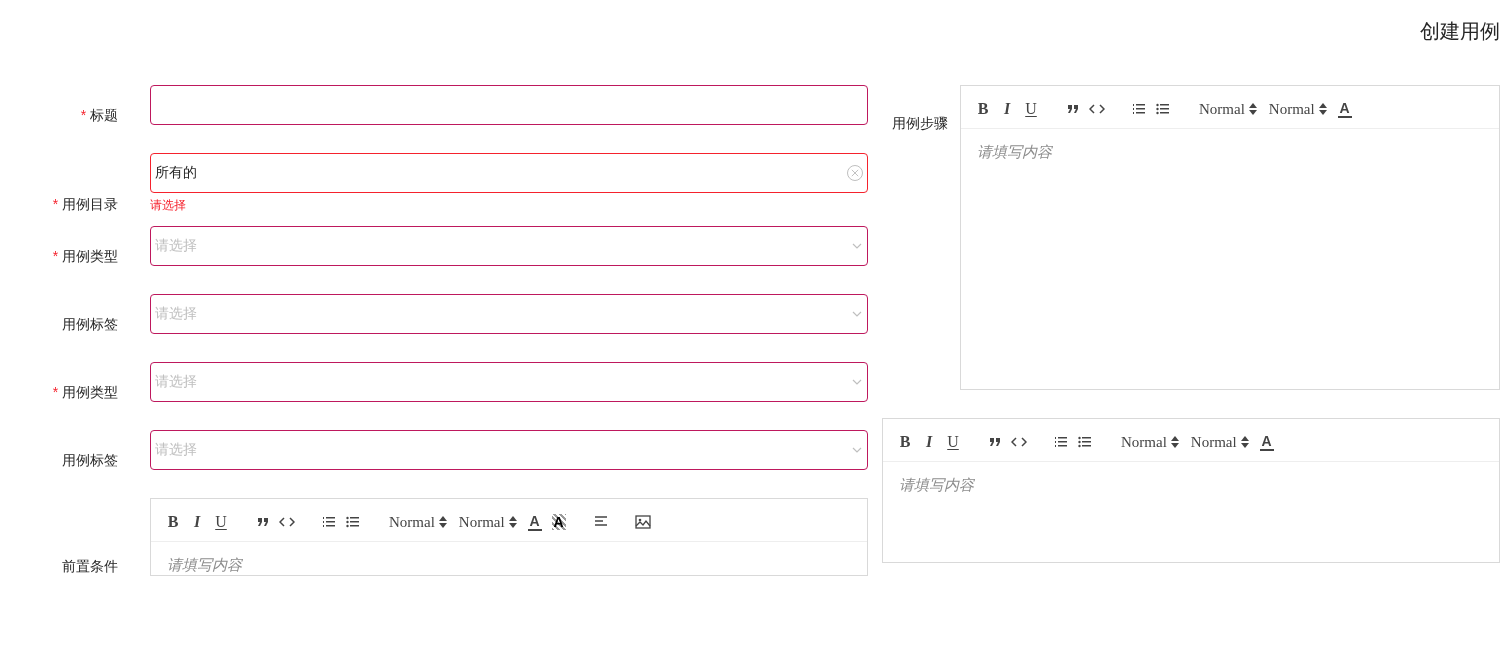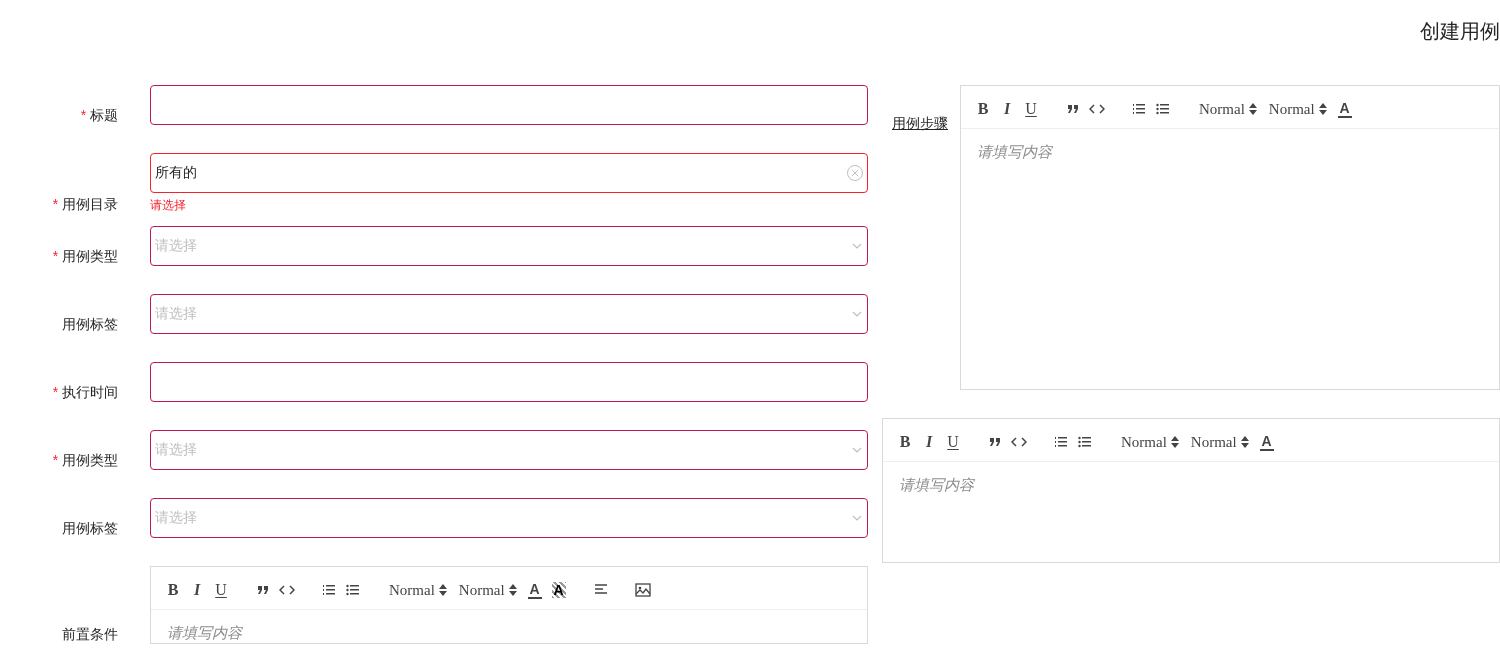--- a/index.html
+++ b/index.html
@@ -17,21 +17,21 @@
 .input input { border: none; outline: none; width: 100%; font-size: 14px; background: transparent; color: #262626; }
 .select { cursor: pointer; justify-content: space-between; }
 .select.error { border-color: #f5222d; }
 .placeholder { color: #bfbfbf; }
 .value-text { color: #262626; }
 .chevron { width: 12px; height: 12px; display: inline-flex; align-items: center; justify-content: center; color: #bfbfbf; }
 .chevron svg { width: 12px; height: 12px; }
 .clear-icon { display: inline-flex; width: 16px; height: 16px; border: 1px solid #bfbfbf; border-radius: 50%; align-items: center; justify-content: center; color: #bfbfbf; font-size: 10px; cursor: pointer; }
 .clear-icon svg { width: 8px; height: 8px; }
 .err-msg { color: #f5222d; font-size: 12px; margin-top: 4px; }
-.right-label { width: 78px; text-align: right; padding-right: 12px; padding-top: 30px; color: #262626; flex-shrink: 0; text-decoration: underline; }
+.right-label { width: 78px; text-align: right; padding-right: 12px; padding-top: 30px; color: #262626; flex-shrink: 0; }
 .right-row { display: flex; margin-bottom: 28px; }
 .editor-box { flex: 1; border: 1px solid #d9d9d9; background: #fff; }
 .toolbar { display: flex; align-items: center; padding: 12px 12px 8px 12px; flex-wrap: wrap; gap: 4px; border-bottom: 1px solid #eee; }
 .tgroup { display: inline-flex; align-items: center; gap: 4px; margin-right: 18px; }
 .tbtn { display: inline-flex; align-items: center; justify-content: center; min-width: 20px; height: 22px; cursor: pointer; color: #444; }
 .tbtn.bold { font-weight: 700; font-family: Georgia, serif; font-size: 16px;}
 .tbtn.italic { font-style: italic; font-family: Georgia, serif; font-size: 16px; font-weight: 600;}
 .tbtn.underline { text-decoration: underline; font-family: Georgia, serif; font-size: 16px; font-weight: 500; text-underline-offset: 2px;}
 .tbtn svg { width: 16px; height: 16px; }
 .font-color-a { display:inline-flex; flex-direction: column; align-items: center; font-weight: 700; font-size:14px; line-height:1;}
@@ -100,28 +100,20 @@
             <span class="placeholder">请选择</span>
             <span class="chevron">
                 <svg viewBox="0 0 12 12">
                   <path d="M2 4l4 4 4-4" fill="none" stroke="currentColor" stroke-width="1.2"></path>
                 </svg>
               </span>
           </div>
         </div>
       </div>
 
-      <div class="form-row">
-        <div class="form-label req">执行时间</div>
-        <div class="form-control">
-          <div class="input">
-            <input type="text" value="" style="">
-          </div>
-        </div>
-      </div>
 
       <div class="form-row">
         <div class="form-label req">用例类型</div>
         <div class="form-control">
           <div class="select">
             <span class="placeholder">请选择</span>
             <span class="chevron">
                 <svg viewBox="0 0 12 12">
                   <path d="M2 4l4 4 4-4" fill="none" stroke="currentColor" stroke-width="1.2"></path>
                 </svg>

